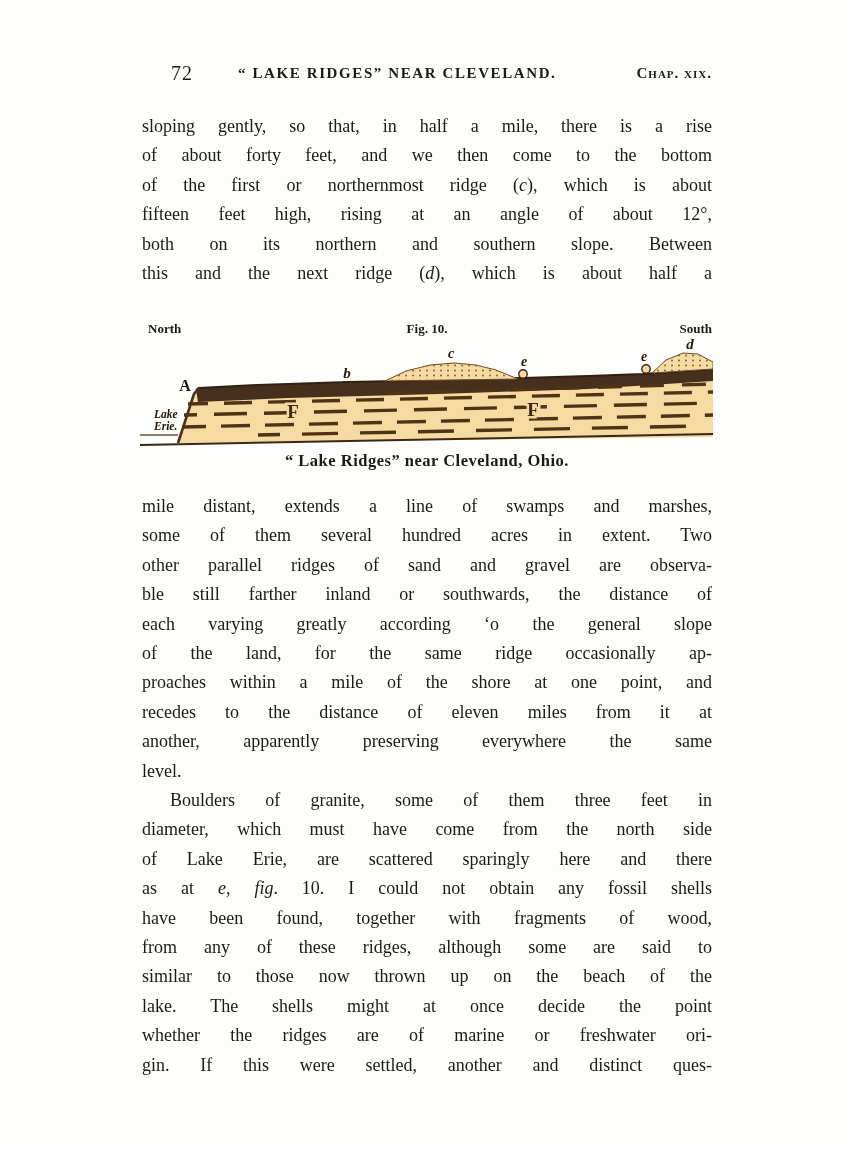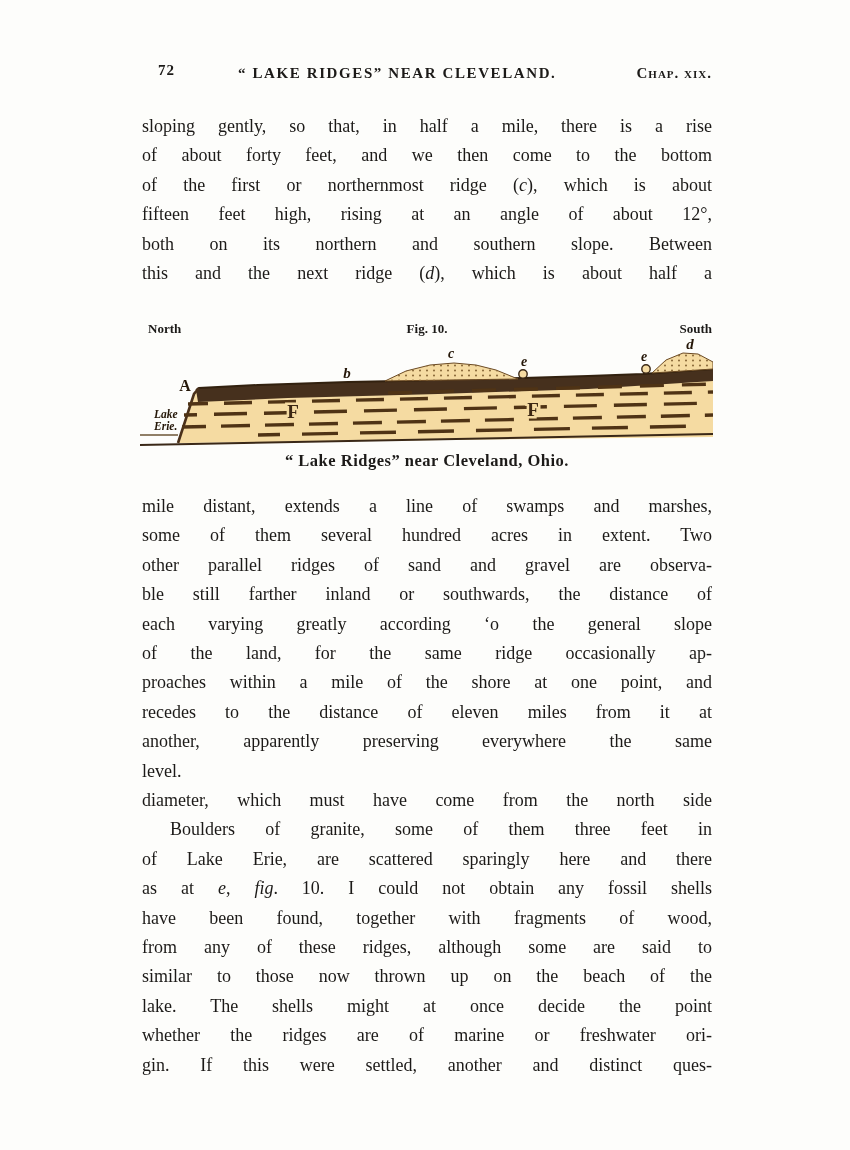--- a/index.html
+++ b/index.html
@@ -6,21 +6,21 @@
   body{
     width:850px;height:1150px;position:relative;
     background:#fdfdfb;
     font-family:"Liberation Serif", serif;
     color:#1c1a18;
     overflow:hidden;
   }
   .col{position:absolute;left:142px;width:570px;}
   
   .header{top:62px;height:26px;}
-  .pagenum{position:absolute;left:16px;top:0;font-weight:bold;font-size:15px;letter-spacing:1px;}
+  .pagenum{position:absolute;left:29px;top:0;font-weight:normal;font-size:20px;letter-spacing:1px;}
   .runtitle{position:absolute;left:96px;top:3px;font-weight:bold;font-size:15px;letter-spacing:1.6px;}
   .chapter{position:absolute;right:0;top:3px;font-weight:bold;font-size:15px;font-variant:small-caps;letter-spacing:1px;}
   
   .para{font-size:18px;line-height:29.4px;}
   .line{text-align:justify;text-align-last:justify;height:29.4px;overflow:hidden;white-space:normal;}
   .para-end .line:last-child{text-align-last:left;}
   .indent{text-indent:28px;}
   .p1{top:112px;}
   .p2{top:492px;}
   .p3{top:786px;}
@@ -119,22 +119,22 @@
     <div class="line">ble still farther inland or southwards, the distance of</div>
     <div class="line">each varying greatly according ‘o the general slope</div>
     <div class="line">of the land, for the same ridge occasionally ap-</div>
     <div class="line">proaches within a mile of the shore at one point, and</div>
     <div class="line">recedes to the distance of eleven miles from it at</div>
     <div class="line">another, apparently preserving everywhere the same</div>
     <div class="line">level.</div>
   </div>
 
 <div class="col para p3">
+    <div class="line indent">Boulders of granite, some of them three feet in</div>
     <div class="line">diameter, which must have come from the north side</div>
-    <div class="line indent">Boulders of granite, some of them three feet in</div>
     <div class="line">of Lake Erie, are scattered sparingly here and there</div>
     <div class="line">as at <i>e</i>, <i>fig</i>. 10.  I could not obtain any fossil shells</div>
     <div class="line">have been found, together with fragments of wood,</div>
     <div class="line">from any of these ridges, although some are said to</div>
     <div class="line">similar to those now thrown up on the beach of the</div>
     <div class="line">lake.  The shells might at once decide the point</div>
     <div class="line">whether the ridges are of marine or freshwater ori-</div>
     <div class="line">gin.  If this were settled, another and distinct ques-</div>
   </div>
 

